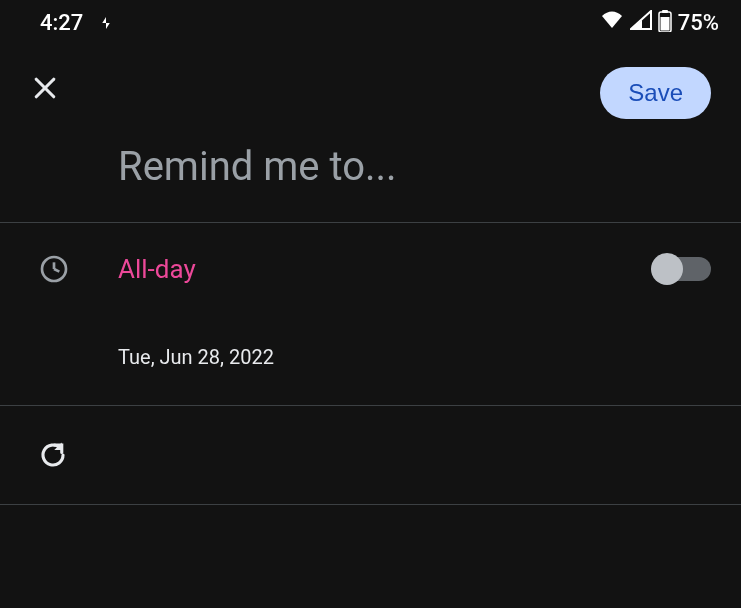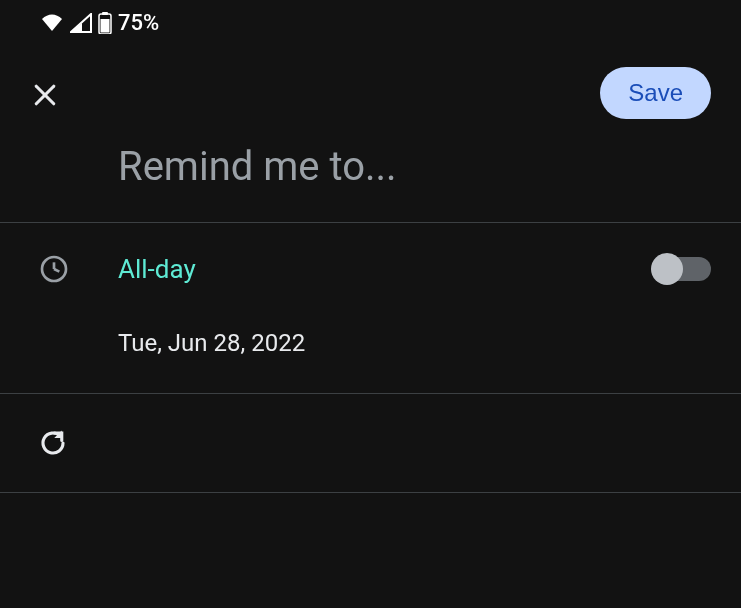--- a/index.html
+++ b/index.html
@@ -26,33 +26,33 @@
       font-weight: 500;
       color: #fff;
     }
     .status-left {
       display: flex;
       align-items: center;
       gap: 14px;
     }
     .status-right {
       display: flex;
-      align-items: center;
+      align-items: flex-start;
       gap: 6px;
     }
     .status-icon {
       display: inline-flex;
       align-items: center;
     }
     
     
     .app-bar {
       display: flex;
       justify-content: space-between;
-      align-items: flex-end;
+      align-items: flex-start;
       padding: 24px 30px 18px 24px;
     }
     .close-button {
       background: none;
       border: none;
       color: #e8eaed;
       cursor: pointer;
       padding: 6px;
       display: flex;
       align-items: center;
@@ -108,21 +108,21 @@
       flex-shrink: 0;
     }
     .row-content {
       flex: 1;
       display: flex;
       justify-content: space-between;
       align-items: center;
     }
     .row-label {
       font-size: 26px;
-      color: #5eead4;
+      color: #ec4899;
       font-weight: 400;
     }
     
     
     .toggle {
       position: relative;
       width: 58px;
       height: 24px;
       background: #5f6368;
       border-radius: 12px;
@@ -139,36 +139,45 @@
     }
     
     
     .datetime-row {
       display: flex;
       justify-content: space-between;
       align-items: center;
       padding: 14px 36px 36px 118px;
     }
     .date-text, .time-text {
-      font-size: 24px;
+      font-size: 20px;
       color: #e8eaed;
       cursor: pointer;
+      margin-top: 16px;
     }
     
     
     .repeat-row {
       display: flex;
       align-items: center;
       padding: 34px 30px 34px 38px;
     }
   </style>
 </head>
 <body>
 
 <div class="status-bar">
+  <div class="status-left">
+    <span>4:27</span>
+    <span class="status-icon">
+      <svg width="18" height="18" viewBox="0 0 24 24" fill="none" stroke="white" stroke-width="2">
+        <path d="M12 4 L7 12 L12 12 L12 20 L17 12 L12 12 Z" fill="white" stroke="none" transform="rotate(180 12 12)"></path>
+      </svg>
+    </span>
+  </div>
   <div class="status-right">
     <span class="status-icon">
       <svg width="24" height="20" viewBox="0 0 24 20" fill="white">
         <path d="M12 18 L2 6 C5 3 8.5 1.5 12 1.5 C15.5 1.5 19 3 22 6 Z"></path>
       </svg>
     </span>
     <span class="status-icon">
       <svg width="22" height="20" viewBox="0 0 22 20" fill="white">
         <path d="M1 19 L21 19 L21 1 Z" fill="none" stroke="white" stroke-width="2"></path>
         <path d="M1 19 L12 19 L12 10 Z" fill="white"></path>

